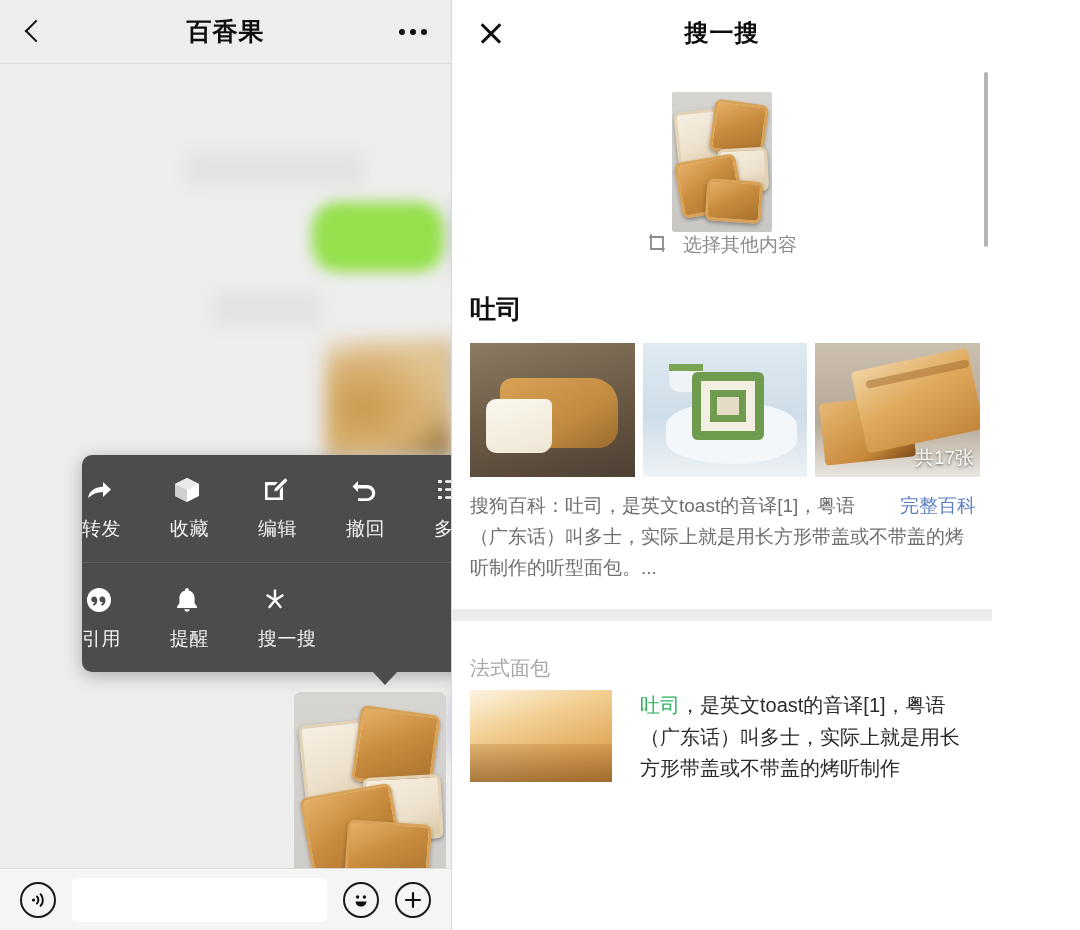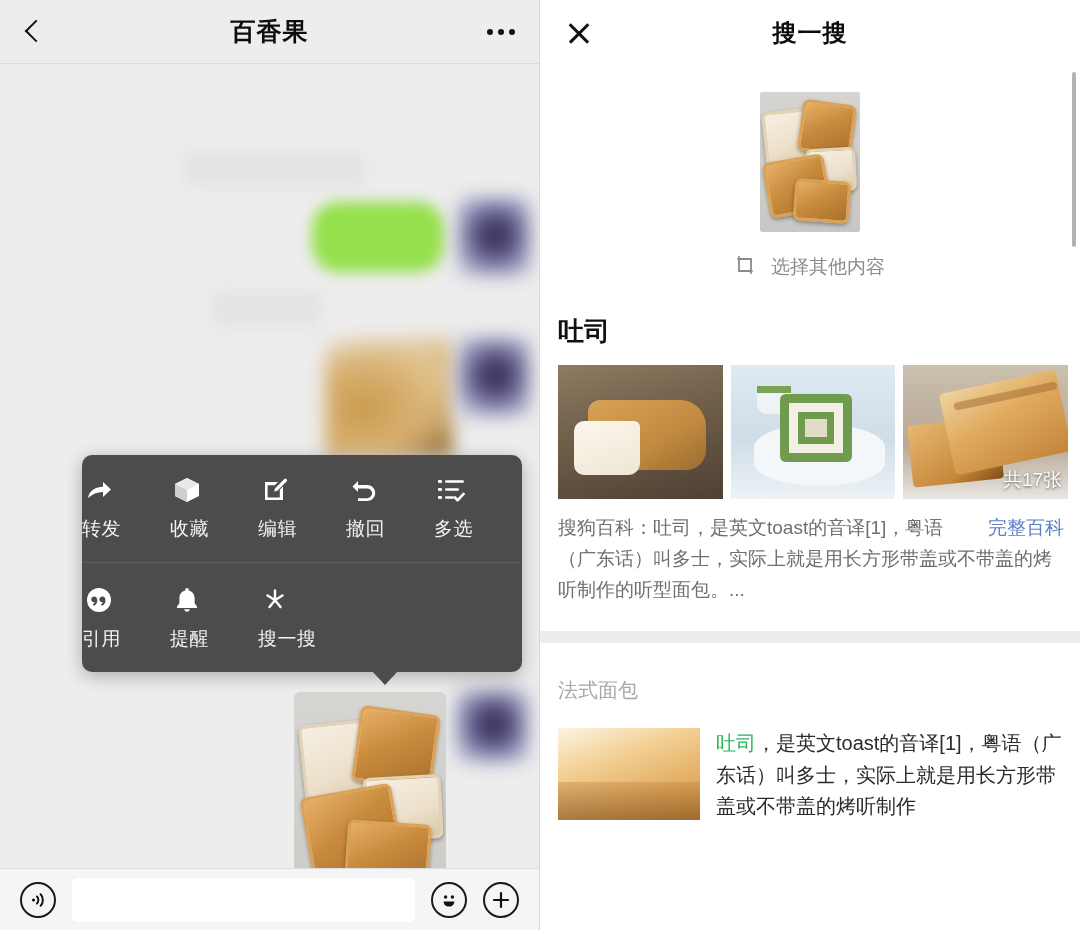--- a/index.html
+++ b/index.html
@@ -6,21 +6,21 @@
   html, body {
     width: 1080px; height: 930px;
     font-family: "Liberation Sans", "DejaVu Sans", sans-serif;
     background: #ffffff;
     overflow: hidden;
   }
   #app { display: flex; width: 1080px; height: 930px; }
 
   
   #left-panel {
-    width: 540px; height: 930px;
+    width: 452px; height: 930px;
     background: #ededed;
     position: relative;
     border-right: 1px solid #d8d8d8;
     overflow: hidden;
   }
   .chat-header {
     height: 64px; background: #ededed;
     display: flex; align-items: center;
     padding: 0 22px;
     border-bottom: 1px solid #dcdcdc;
@@ -155,21 +155,21 @@
     position: absolute; right: 4px; top: 72px; width: 4px; height: 175px;
     background: #b4b4b4; border-radius: 2px;
   }
 
   .query-block { padding: 26px 0 0; text-align: center; }
   .query-thumb {
     width: 100px; height: 140px; margin: 0 auto; border-radius: 3px; overflow: hidden;
     background: #d3d1ce;
   }
   .query-caption {
-    margin-top: 22px; font-size: 19px; color: #8b8b8b;
+    font-size: 19px; color: #8b8b8b;
     display: inline-flex; align-items: flex-end; gap: 16px; cursor: pointer;
   }
 
   .section-title {
     font-size: 26px; font-weight: 700; color: #111; padding: 34px 0 16px 18px;
   }
   .thumb-row { display: flex; gap: 8px; padding: 0 12px 0 18px; }
   .thumb-cell { position: relative; width: 165px; height: 134px; overflow: hidden; background: #8b5cf6; }
   .thumb-count {
     position: absolute; right: 6px; bottom: 6px; color: #fff; font-size: 19px;
@@ -181,21 +181,21 @@
     position: relative;
   }
   .snippet .full-link { color: #5b7ec1; float: right; margin-left: 10px; cursor: pointer; }
 
   .divider-band { height: 12px; background: #ededed; margin-top: 26px; }
 
   .result-block { padding: 22px 18px 0; }
   .result-title { font-size: 24px; color: #1b1b1b; }
   .result-title .hl { color: #2cb45f; }
   .result-sub { margin-top: 12px; font-size: 20px; color: #a8a8a8; }
-  .result-body { display: flex; gap: 16px; margin-top: 24px; }
+  .result-body { display: flex; gap: 28px; margin-top: 8px; }
   .result-thumb { width: 142px; height: 92px; overflow: hidden; flex: none; background: #eee; }
   .result-text { font-size: 20px; line-height: 1.58; color: #2b2b2b; }
   .result-text .hl { color: #2cb45f; }
 
   
   .art { width: 100%; height: 100%; position: relative; }
   .art.loaf {
     background: linear-gradient(165deg, #8d7b63 0%, #6d5c46 48%, #4d4034 100%);
   }
   .art.loaf .crust {

